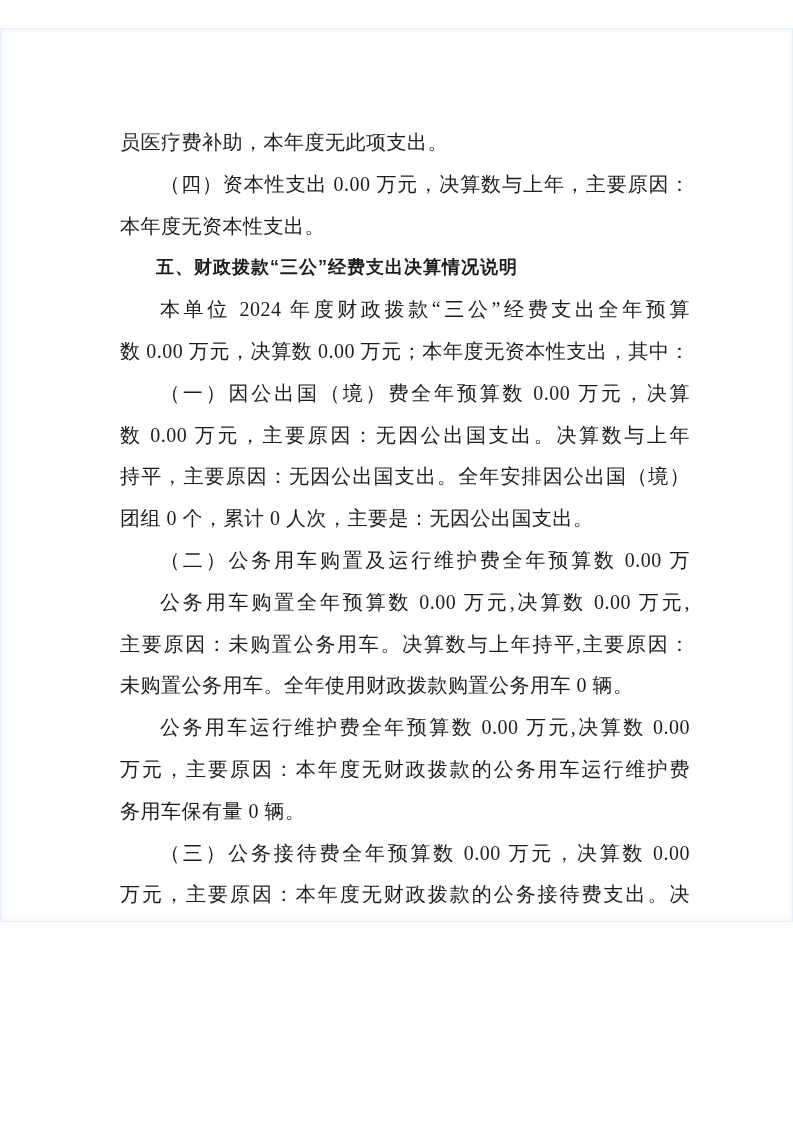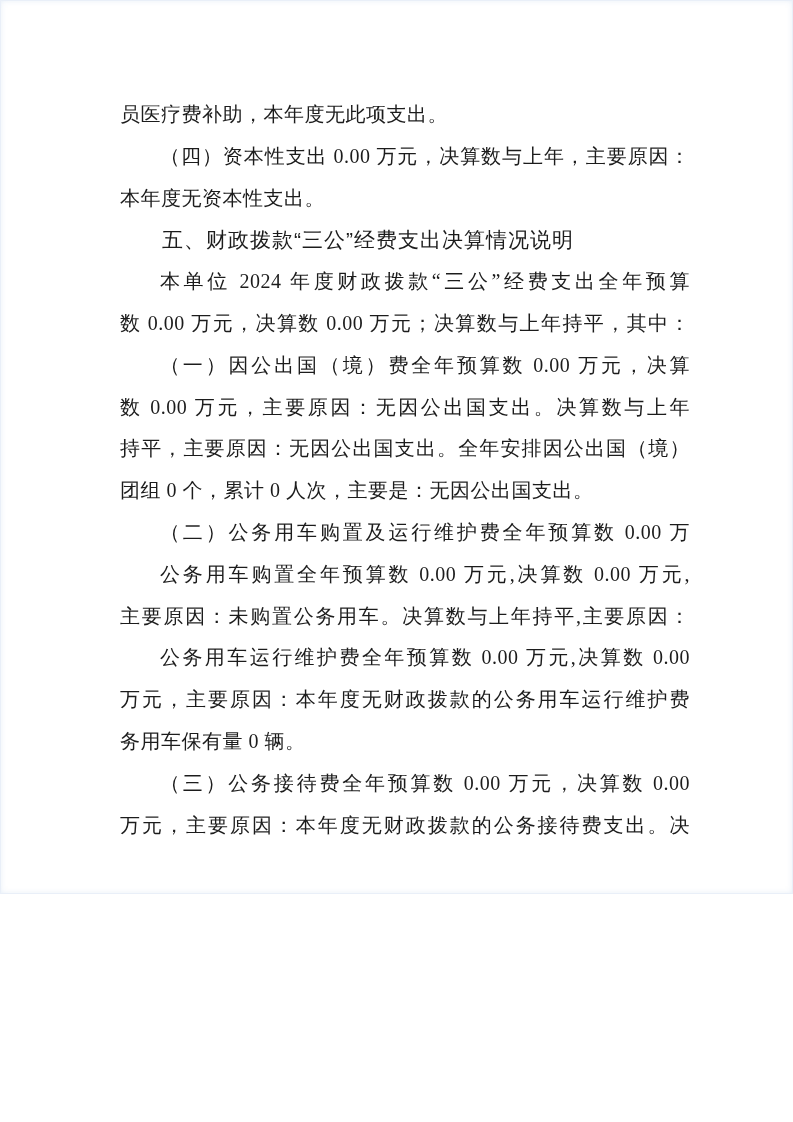--- a/index.html
+++ b/index.html
@@ -9,20 +9,21 @@
   }
   .page {
     position: relative;
     width: 793px;
     height: 894px;
     background: #ffffff;
     box-shadow: inset 0 0 0 1px #e9eff8, inset 0 0 6px rgba(170, 195, 225, 0.35);
     overflow: hidden;
     font-family: "Liberation Serif", "DejaVu Serif", serif;
     color: #1c1c1c;
+    margin-top: 28px;
   }
   .content {
     position: absolute;
     left: 120px;
     top: 94px;
     width: 570px;
   }
   .line {
     font-size: 20px;
     height: 41.8px;
@@ -33,22 +34,22 @@
   }
   .line.indent {
     text-indent: 2em;
   }
   .line.fill {
     text-align: justify;
     text-align-last: justify;
   }
   .line.bold {
     font-family: "Liberation Sans", "DejaVu Sans", sans-serif;
-    font-weight: 400;
-    font-size: 21px;
+    font-weight: 700;
+    font-size: 18px;
     letter-spacing: 1px;
   }
   .footer {
     position: absolute;
     top: 1038px;
     left: 16px;
     width: 100%;
     text-align: center;
     font-size: 21px;
     line-height: 24px;
@@ -60,28 +61,29 @@
 <body>
 
 <div class="page">
   <div class="content">
 
   <div class="line">员医疗费补助，本年度无此项支出。</div>
       <div class="line indent fill">（四）资本性支出 0.00 万元，决算数与上年，主要原因：</div>
       <div class="line">本年度无资本性支出。</div>
       <div class="line indent bold">五、财政拨款“三公”经费支出决算情况说明</div>
       <div class="line indent fill">本单位 2024 年度财政拨款“三公”经费支出全年预算</div>
-      <div class="line fill">数 0.00 万元，决算数 0.00 万元；决算数与上年持平，其中：</div>
+      <div class="line fill">数 0.00 万元，决算数 0.00 万元；本年度无资本性支出，其中：</div>
       <div class="line indent fill">（一）因公出国（境）费全年预算数 0.00 万元，决算</div>
       <div class="line fill">数 0.00 万元，主要原因：无因公出国支出。决算数与上年</div>
       <div class="line fill">持平，主要原因：无因公出国支出。全年安排因公出国（境）</div>
       <div class="line">团组 0 个，累计 0 人次，主要是：无因公出国支出。</div>
       <div class="line indent fill">（二）公务用车购置及运行维护费全年预算数 0.00 万</div>
       <div class="line indent fill">公务用车购置全年预算数 0.00 万元,决算数 0.00 万元,</div>
       <div class="line fill">主要原因：未购置公务用车。决算数与上年持平,主要原因：</div>
+      <div class="line">未购置公务用车。全年使用财政拨款购置公务用车 0 辆。</div>
       <div class="line indent fill">公务用车运行维护费全年预算数 0.00 万元,决算数 0.00</div>
       <div class="line fill">万元，主要原因：本年度无财政拨款的公务用车运行维护费</div>
       <div class="line">务用车保有量 0 辆。</div>
       <div class="line indent fill">（三）公务接待费全年预算数 0.00 万元，决算数 0.00</div>
       <div class="line fill">万元，主要原因：本年度无财政拨款的公务接待费支出。决</div>
     </div>
   <div class="footer">— 18 —</div>
 </div>
 
 </body></html>

